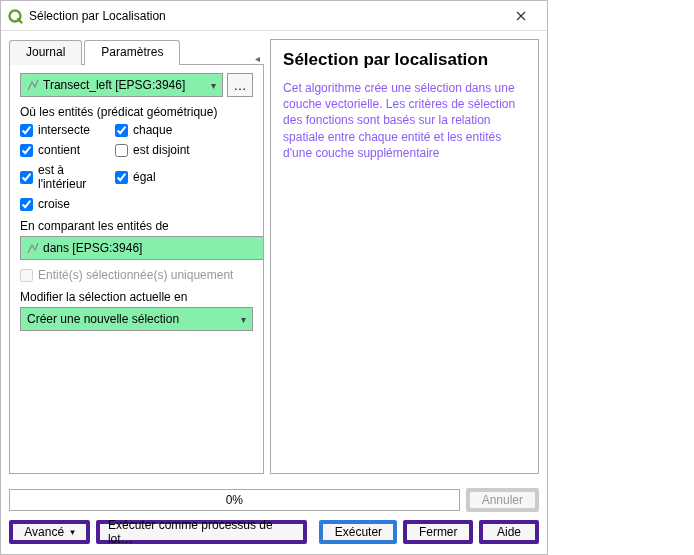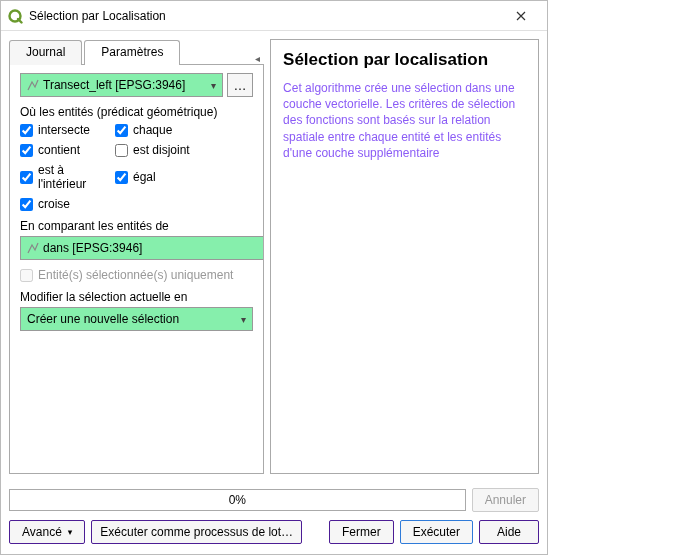--- a/index.html
+++ b/index.html
@@ -149,21 +149,21 @@
   .progress {
     flex: 1; height: 22px;
     border: 1px solid #aaa;
     display: flex; align-items: center; justify-content: center;
     font-size: 12px;
     background: #fff;
   }
   .btn {
     height: 24px;
     padding: 0 12px;
-    border: 1px solid #4c1d95;
+    border: 4px solid #4c1d95;
     background: #f6f6f6;
     display: flex; align-items: center; justify-content: center;
     cursor: pointer;
     border-radius: 2px;
     font-size: 12px;
     min-width: 60px;
   }
   .btn.primary {
     border-color: #2f7bd9;
   }
@@ -307,18 +307,18 @@
       </div>
       <div class="btn disabled">Annuler</div>
     </div>
     <div class="button-row">
       <div class="btn combo-btn">
         <span>Avancé</span>
         <span class="arrow">▾</span>
       </div>
       <div class="btn" style="min-width:180px;justify-content:flex-start;padding:0 8px;">Exécuter comme processus de lot…</div>
       <div class="spacer"></div>
+      <div class="btn primary">Exécuter</div>
       <div class="btn">Fermer</div>
-      <div class="btn primary">Exécuter</div>
       <div class="btn">Aide</div>
     </div>
   </div>
 </div>
 
 </body></html>

